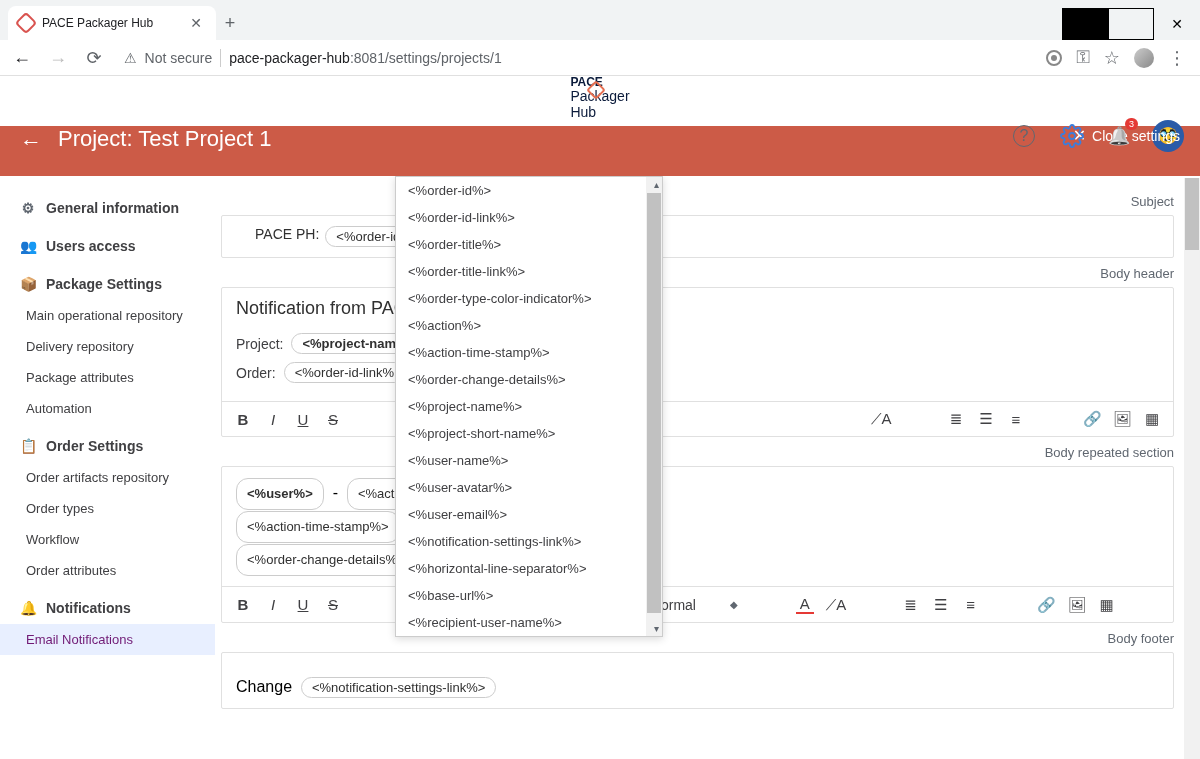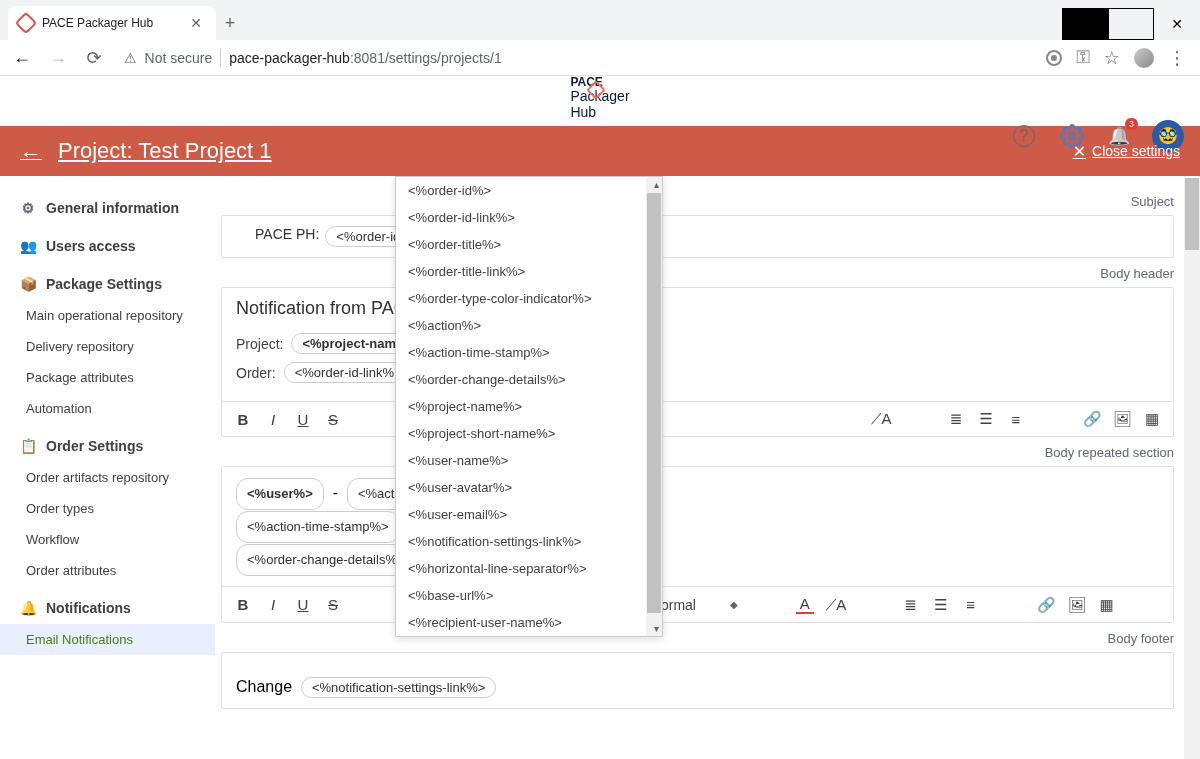--- a/index.html
+++ b/index.html
@@ -45,33 +45,33 @@
 .app-logo-text span { font-size: 14px; color: #0b1b3b; }
 .app-header-right { margin-left: auto; display: flex; align-items: center; gap: 16px; }
 .hdr-icon { width: 32px; height: 32px; display: flex; align-items: center; justify-content: center; color: #606770; position: relative; }
 .help-icon::before { content: "?"; font-size: 16px; border: 1.5px solid #606770; border-radius: 50%; width: 20px; height: 20px; display: flex; align-items: center; justify-content: center; }
 .gear-icon svg { width: 24px; height: 24px; }
 .bell-icon::before { content: "🔔"; font-size: 18px; filter: grayscale(1); }
 .badge { position: absolute; top: -2px; right: -2px; background: #e53935; color: #fff; font-size: 9px; border-radius: 8px; padding: 1px 4px; }
 .avatar { width: 32px; height: 32px; border-radius: 50%; background: #2a5ba8; display: flex; align-items: center; justify-content: center; color: #fff; font-size: 16px; }
 
 
-.page-bar { height: 50px; background: #cc5b47; display: flex; align-items: center; color: #fff; padding: 0 20px; text-decoration: underline; }
+.page-bar { height: 50px; background: #cc5b47; display: flex; align-items: flex-start; color: #fff; padding: 0 20px; }
 .page-bar .back::before { content: "←"; font-size: 22px; margin-right: 16px; }
 .page-title { font-size: 22px; font-weight: 400; }
 .close-settings { margin-left: auto; display: flex; align-items: center; gap: 6px; font-size: 14px; }
 .close-settings::before { content: "✕"; font-size: 16px; }
 
 
 .content { display: flex; height: calc(759px - 40px - 36px - 50px - 50px); }
 .sidebar { width: 215px; padding-top: 10px; overflow-y: auto; }
 .sb-item { display: flex; align-items: center; padding: 8px 20px; font-size: 14px; color: #404043; gap: 10px; }
 .sb-head { font-weight: 600; margin-top: 6px; }
 .sb-sub { padding-left: 26px; color: #404043; font-size: 13px; }
-.sb-active { background: #e8efff; color: #4d7c0f; }
+.sb-active { background: #e8efff; color: #701a75; }
 .sb-icon { width: 16px; text-align: center; color: #606770; }
 
 .main { flex: 1; padding: 10px 26px 10px 6px; overflow-y: auto; position: relative; }
 .section-label { font-size: 13px; color: #606770; margin: 8px 0 6px 0; text-align: right; }
 .box { border: 1px solid #e0e0e0; border-radius: 2px; background: #fff; }
 .box-pad { padding: 10px 14px; }
 .subject-line { display: flex; align-items: flex-start; gap: 6px; font-size: 14px; color: #303030; margin-left: 19px; }
 .tag { display: inline-flex; align-items: center; border: 1px solid #ccc; border-radius: 12px; padding: 2px 10px; font-size: 13px; color: #303030; background: #fff; }
 .tag-bold { font-weight: 700; }
 .hdr-ln { display: flex; align-items: center; gap: 8px; margin-bottom: 8px; font-size: 14px; color: #404043; }

